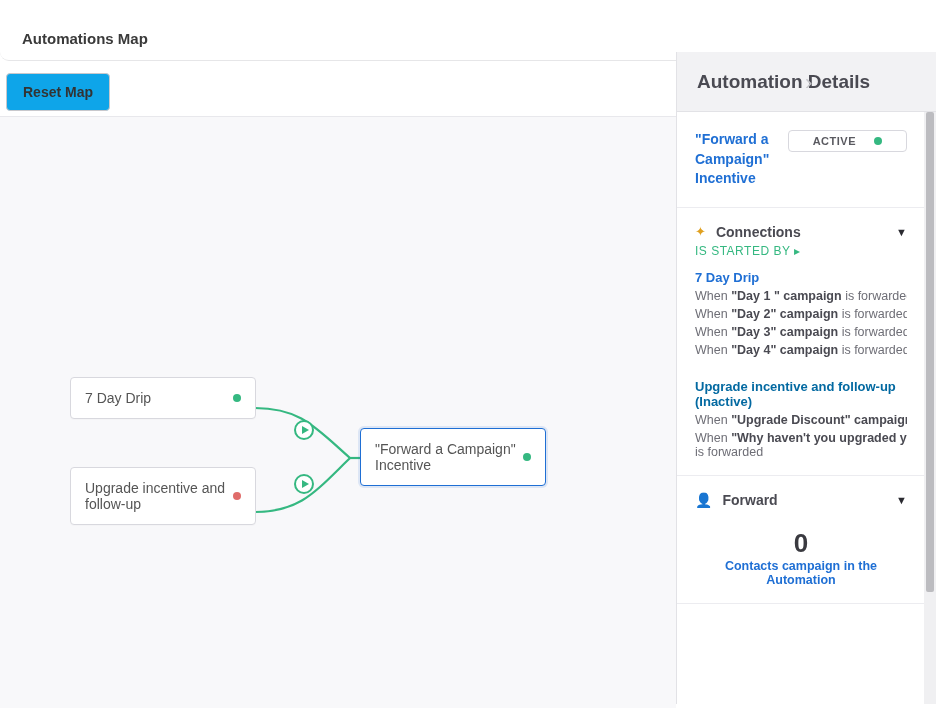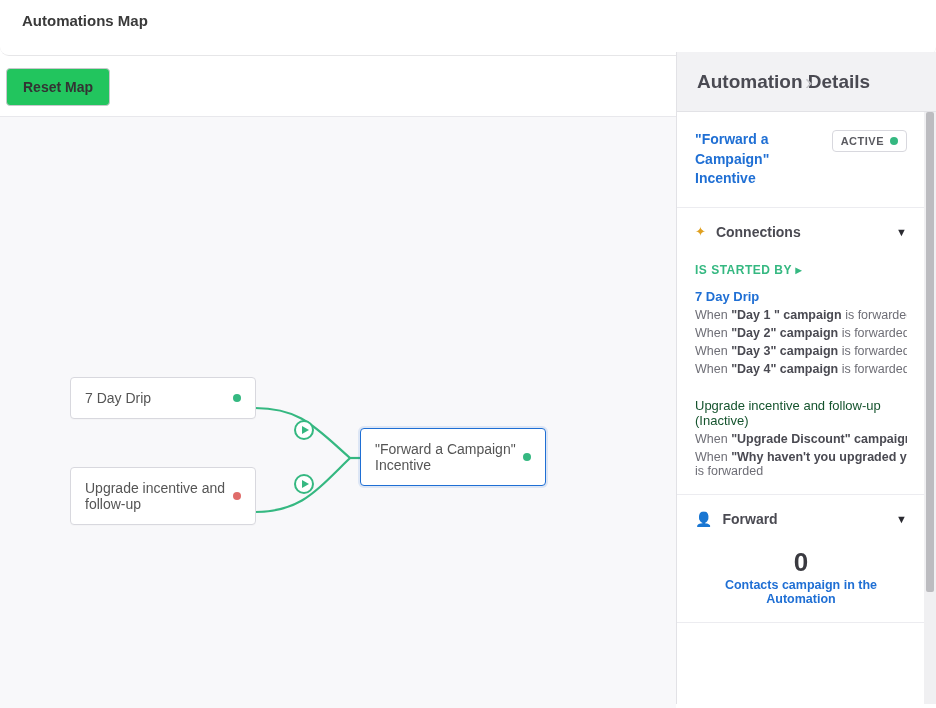--- a/index.html
+++ b/index.html
@@ -6,35 +6,35 @@
 body {
   font-family: -apple-system, BlinkMacSystemFont, "Segoe UI", Arial, sans-serif;
   width: 936px;
   height: 708px;
   background: #fff;
   overflow: hidden;
   position: relative;
 }
 .header {
   height: 56px;
-  padding: 12px 22px;
+  padding: 30px 22px;
   border-bottom: 1px solid #e6e6e8;
   border-radius: 9px;
 }
 .header-title {
   font-size: 15px;
   font-weight: 700;
   color: #3a3a3a;
 }
 .toolbar {
   height: 60px;
   padding: 12px 6px;
 }
 .reset-btn {
-  background: #22c55e;
+  background: #0ea5e9;
   border: 1px solid #c8c8cc;
   border-radius: 4px;
   padding: 10px 16px;
   font-size: 14px;
   font-weight: 600;
   color: #333;
   cursor: pointer;
 }
 .canvas {
   position: absolute;
@@ -130,28 +130,28 @@
 .detail-title {
   font-size: 14px;
   font-weight: 700;
   color: #1f6fd4;
   flex: 1;
   line-height: 1.4;
 }
 .status-pill {
   border: 1px solid #d8d8de;
   border-radius: 4px;
-  padding: 4px 8px;
+  padding: 4px 24px;
   font-size: 11px;
   font-weight: 600;
   letter-spacing: 0.5px;
   color: #5a5a60;
   display: flex;
   align-items: center;
-  gap: 6px;
+  gap: 18px;
 }
 .section {
   padding: 16px 18px;
   border-bottom: 1px solid #ececf0;
 }
 .section-header {
   display: flex;
   align-items: center;
   justify-content: space-between;
   cursor: pointer;
@@ -159,33 +159,33 @@
 .section-left { display: flex; align-items: center; gap: 10px; }
 .section-title {
   font-size: 14px;
   font-weight: 600;
   color: #4a4a52;
 }
 .section-caret { font-size: 11px; color: #2a2a30; }
 .icon-connections { color: #e0a020; font-size: 13px; }
 .icon-contacts { color: #1f6fd4; font-size: 14px; }
 .started-by-label {
-  margin-top: 23px;
+  margin-top: 4px;
   font-size: 12px;
-  font-weight: 700;
+  font-weight: 400;
   letter-spacing: 0.5px;
   color: #35b881;
 }
 .trigger-group { margin-top: 12px; }
 .trigger-title {
   font-size: 13px;
   font-weight: 700;
   color: #1f6fd4;
 }
-.trigger-title.inactive { color: #14532d; font-weight: 400; }
+.trigger-title.inactive { color: #0369a1; font-weight: 700; }
 .trigger-line {
   margin-top: 4px;
   font-size: 12.5px;
   color: #6e6e76;
   white-space: nowrap;
   overflow: hidden;
 }
 .trigger-line b { color: #4a4a52; font-weight: 700; }
 .view-all {
   margin-top: 8px;

